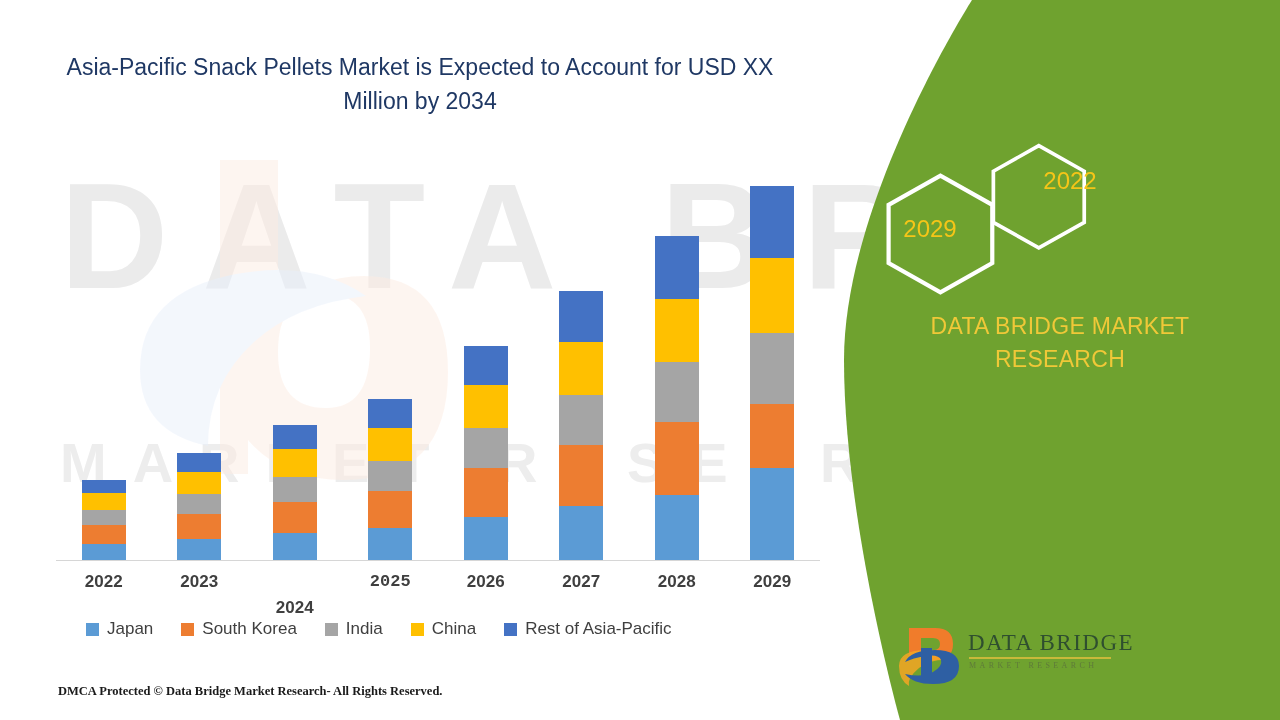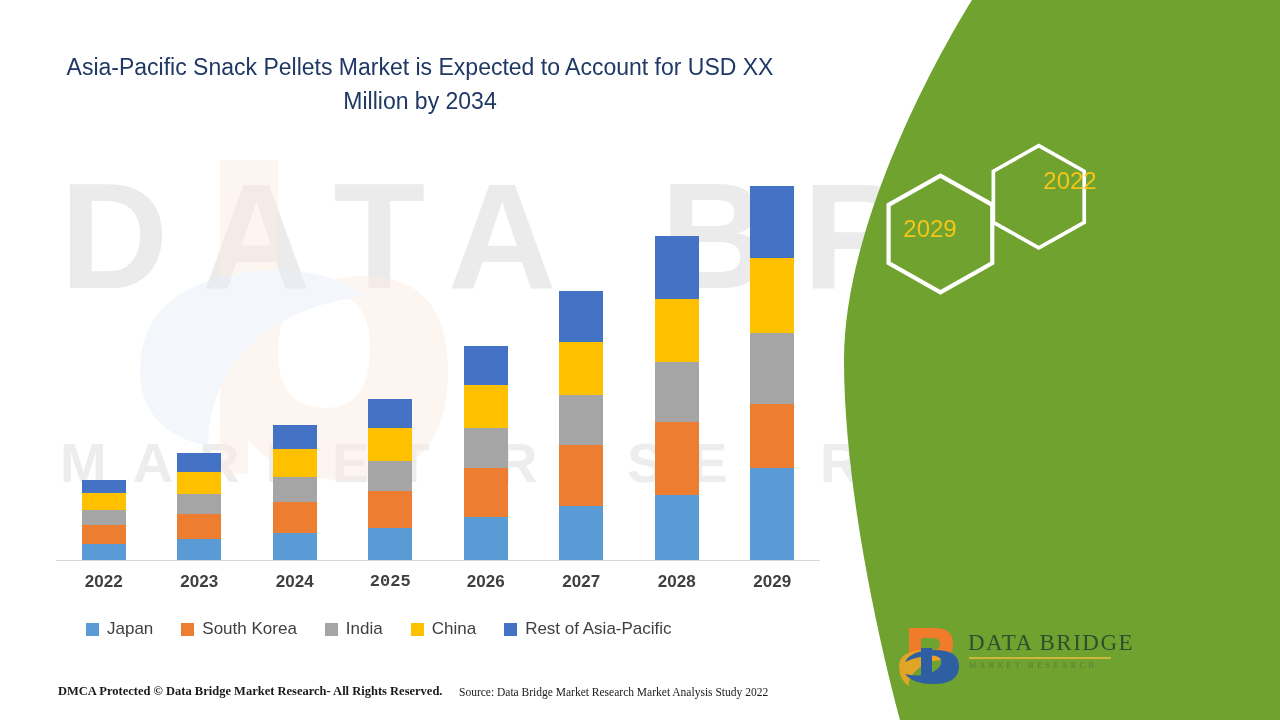--- a/index.html
+++ b/index.html
@@ -187,21 +187,21 @@
             <div class="seg" style="height: 75px; background: rgb(255, 192, 0);"></div>
             <div class="seg" style="height: 71px; background: rgb(165, 165, 165);"></div>
             <div class="seg" style="height: 64px; background: rgb(237, 125, 49);"></div>
             <div class="seg" style="height: 93px; background: rgb(91, 155, 213);"></div>
           </div>
         </div>
       <div id="axis-line"></div>
       <div id="x-labels">
           <div class="x-label" style="left: 12.75px;">2022</div>
           <div class="x-label" style="left: 108.25px;">2023</div>
-          <div class="x-label" style="left: 203.75px;">2024</div>
+          <div class="x-label" style="left: 203.75px; margin-top: 26px;">2024</div>
           <div class="x-label" style="left: 299.25px; font-family: Liberation Mono, monospace;">2025</div>
           <div class="x-label" style="left: 394.75px;">2026</div>
           <div class="x-label" style="left: 490.25px;">2027</div>
           <div class="x-label" style="left: 585.75px; text-align: center;">2028</div>
           <div class="x-label" style="left: 681.25px;">2029</div>
         </div>
     </div>
 
     <div id="footer-left">DMCA Protected © Data Bridge Market Research- All Rights Reserved.</div>
 
@@ -220,38 +220,41 @@
         </div>
         <div class="legend-item">
           <span class="legend-swatch" style="background: rgb(255, 192, 0);"></span>
           <span class="legend-label">China</span>
         </div>
         <div class="legend-item">
           <span class="legend-swatch" style="background: rgb(68, 114, 196);"></span>
           <span class="legend-label">Rest of Asia-Pacific</span>
         </div>
       </div>
-    <div id="footer-right">Source: Data Bridge Market Research Market Analysis Study 2022</div>
   </div>
 
   <div id="green-panel">
     <svg id="green-shape" viewBox="0 0 440 720" preserveAspectRatio="none">
       <path id="green-path" d="M132 0 L440 0 L440 720 L60 720 C60 720 4 520 4 360 C4 200 132 0 132 0 Z" fill="#6FA22F"></path>
     </svg>
 
 
     <div id="hex-group">
       <svg width="440" height="160" viewBox="0 0 440 160">
         <polygon points="60,58 92,40 124,58 124,94 92,112 60,94" transform="translate(0,0) scale(1.62) translate(-30,-18)" fill="none" stroke="#ffffff" stroke-width="2.6"></polygon>
         <polygon points="128,18 160,0 192,18 192,54 160,72 128,54" transform="translate(0,0) scale(1.42) translate(-20,4)" fill="none" stroke="#ffffff" stroke-width="2.6"></polygon>
       </svg>
       <div class="hex-num" style="left:0; top:75px; width:180px;">2029</div>
       <div class="hex-num" style="left:140px; top:27px; width:180px;">2022</div>
     </div>
 
+    <div id="brand-name">
+      <span>DATA BRIDGE MARKET</span><br>
+      <span>RESEARCH</span>
+    </div>
   </div>
 
   <div id="logo-block">
     <svg width="72" height="66" viewBox="0 0 72 66">
       <path d="M14 6 h12 v28 h-12 z" fill="#F07C2B"></path>
       <path d="M20 6 h20 q18 0 18 16 q0 16 -18 16 h-8 v-10 h6 q7 0 7 -6 q0 -6 -7 -6 h-18 z" fill="#F07C2B"></path>
       <path d="M4 44 q0 -16 28 -16 q22 0 26 10 q-22 -2 -34 8 q-12 10 -10 18 q-10 -6 -10 -20 z" fill="#F5A623" opacity="0.85"></path>
       <path d="M10 40 q6 -12 30 -12 q24 0 24 16 q0 18 -26 18 q-20 0 -28 -10 q18 4 28 -2 q10 -6 8 -12 q-2 -6 -16 -4 q-12 2 -20 6 z" fill="#2E5FA3"></path>
       <path d="M26 26 h11 v34 h-11 z" fill="#2E5FA3"></path>
     </svg>

